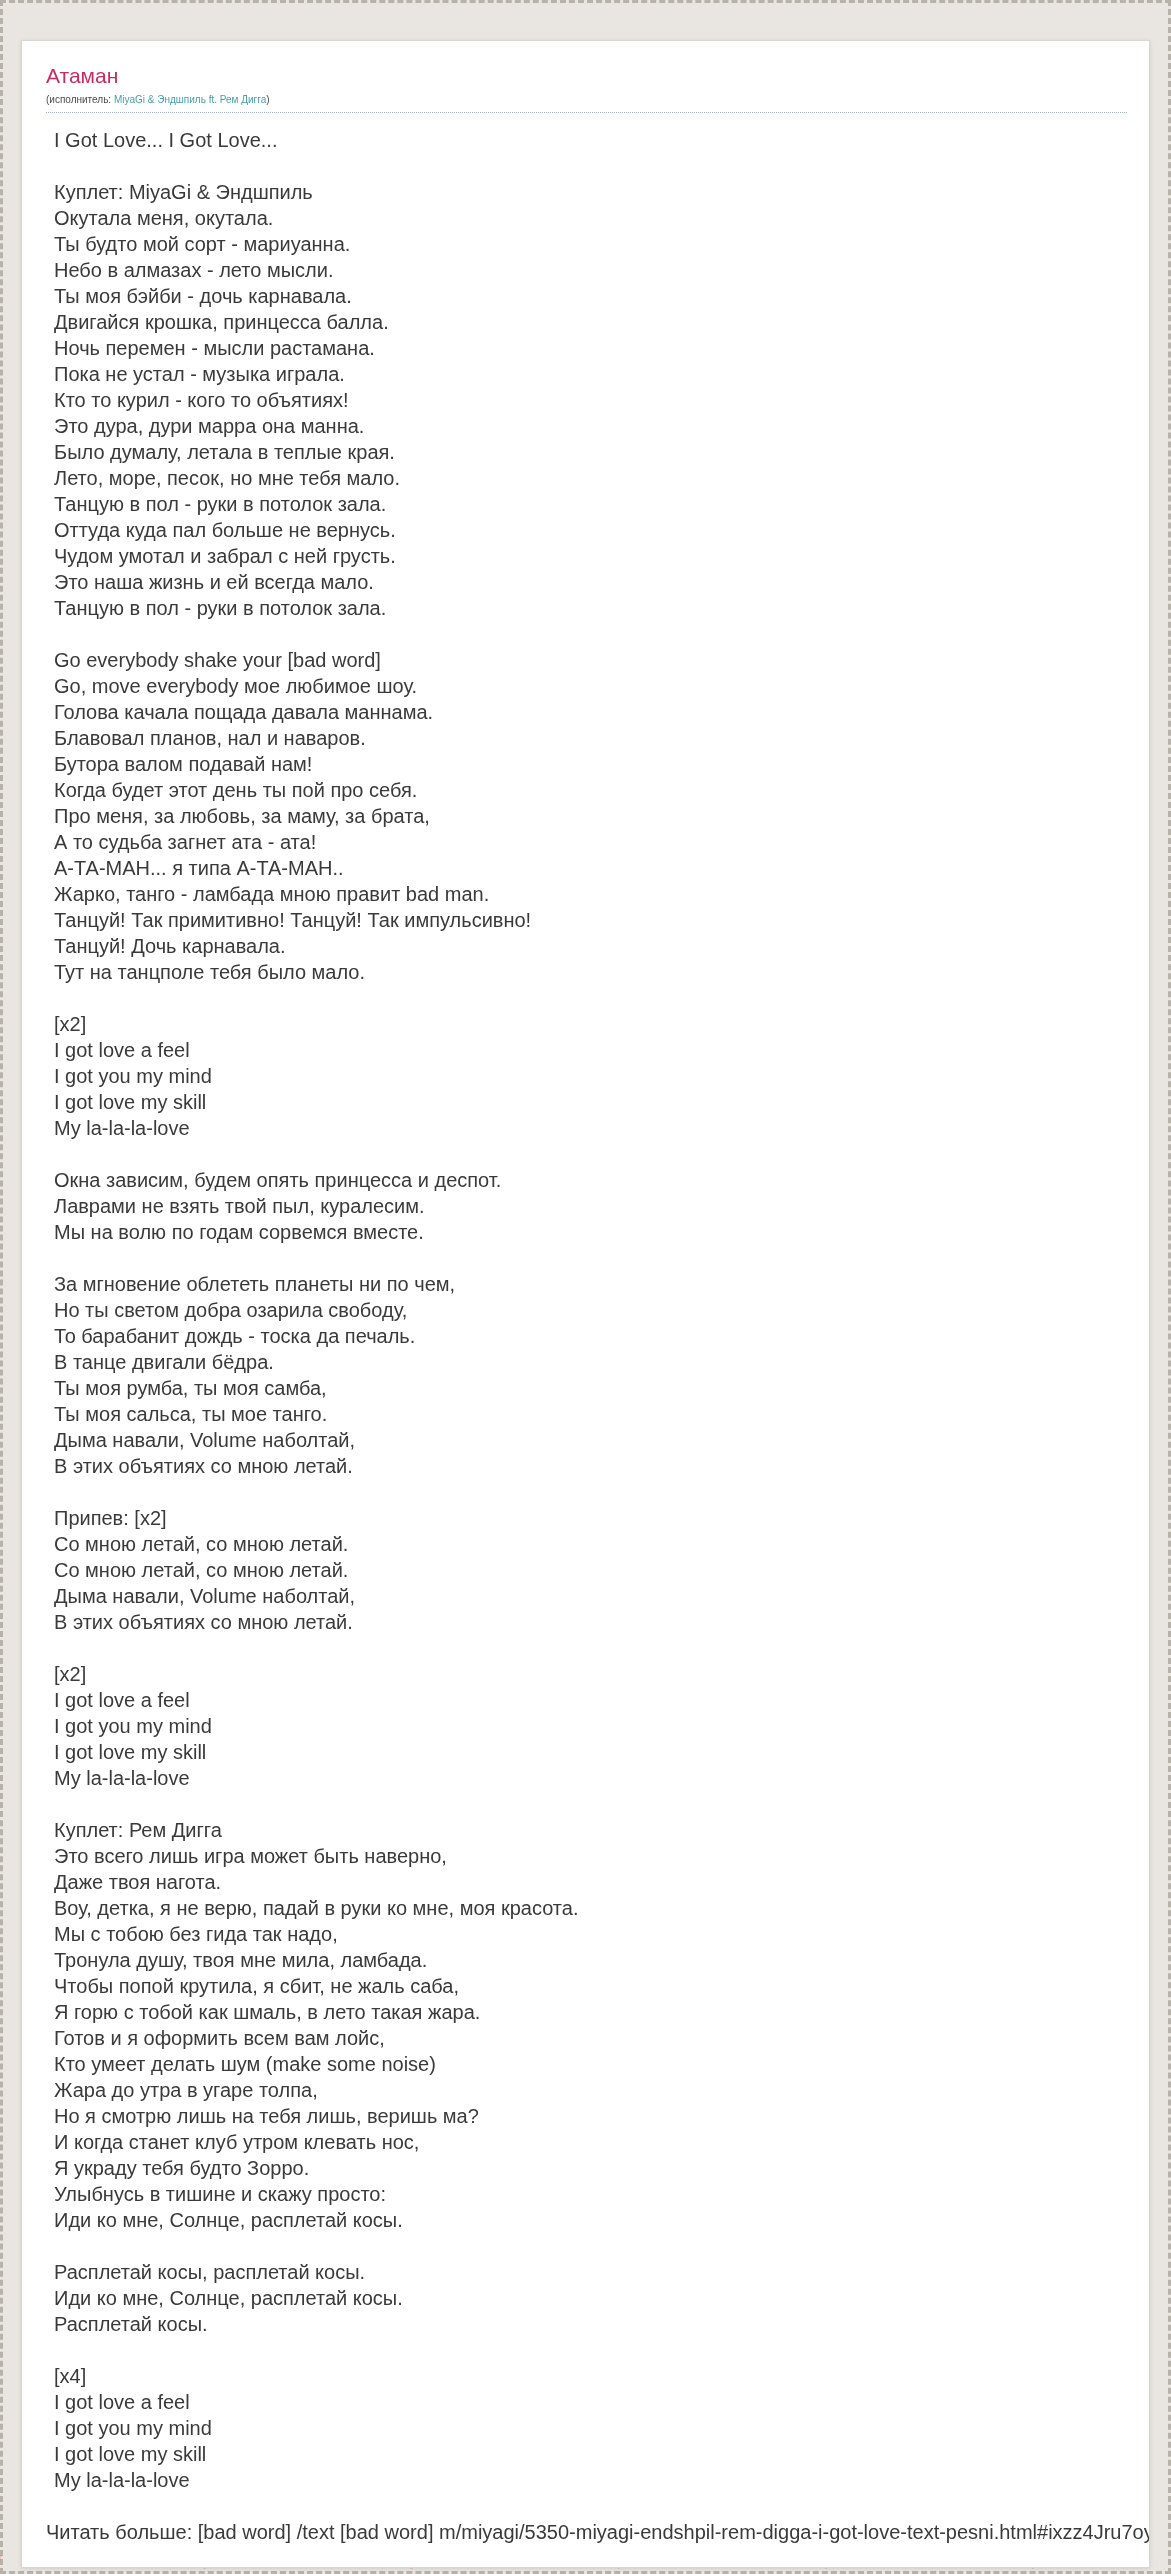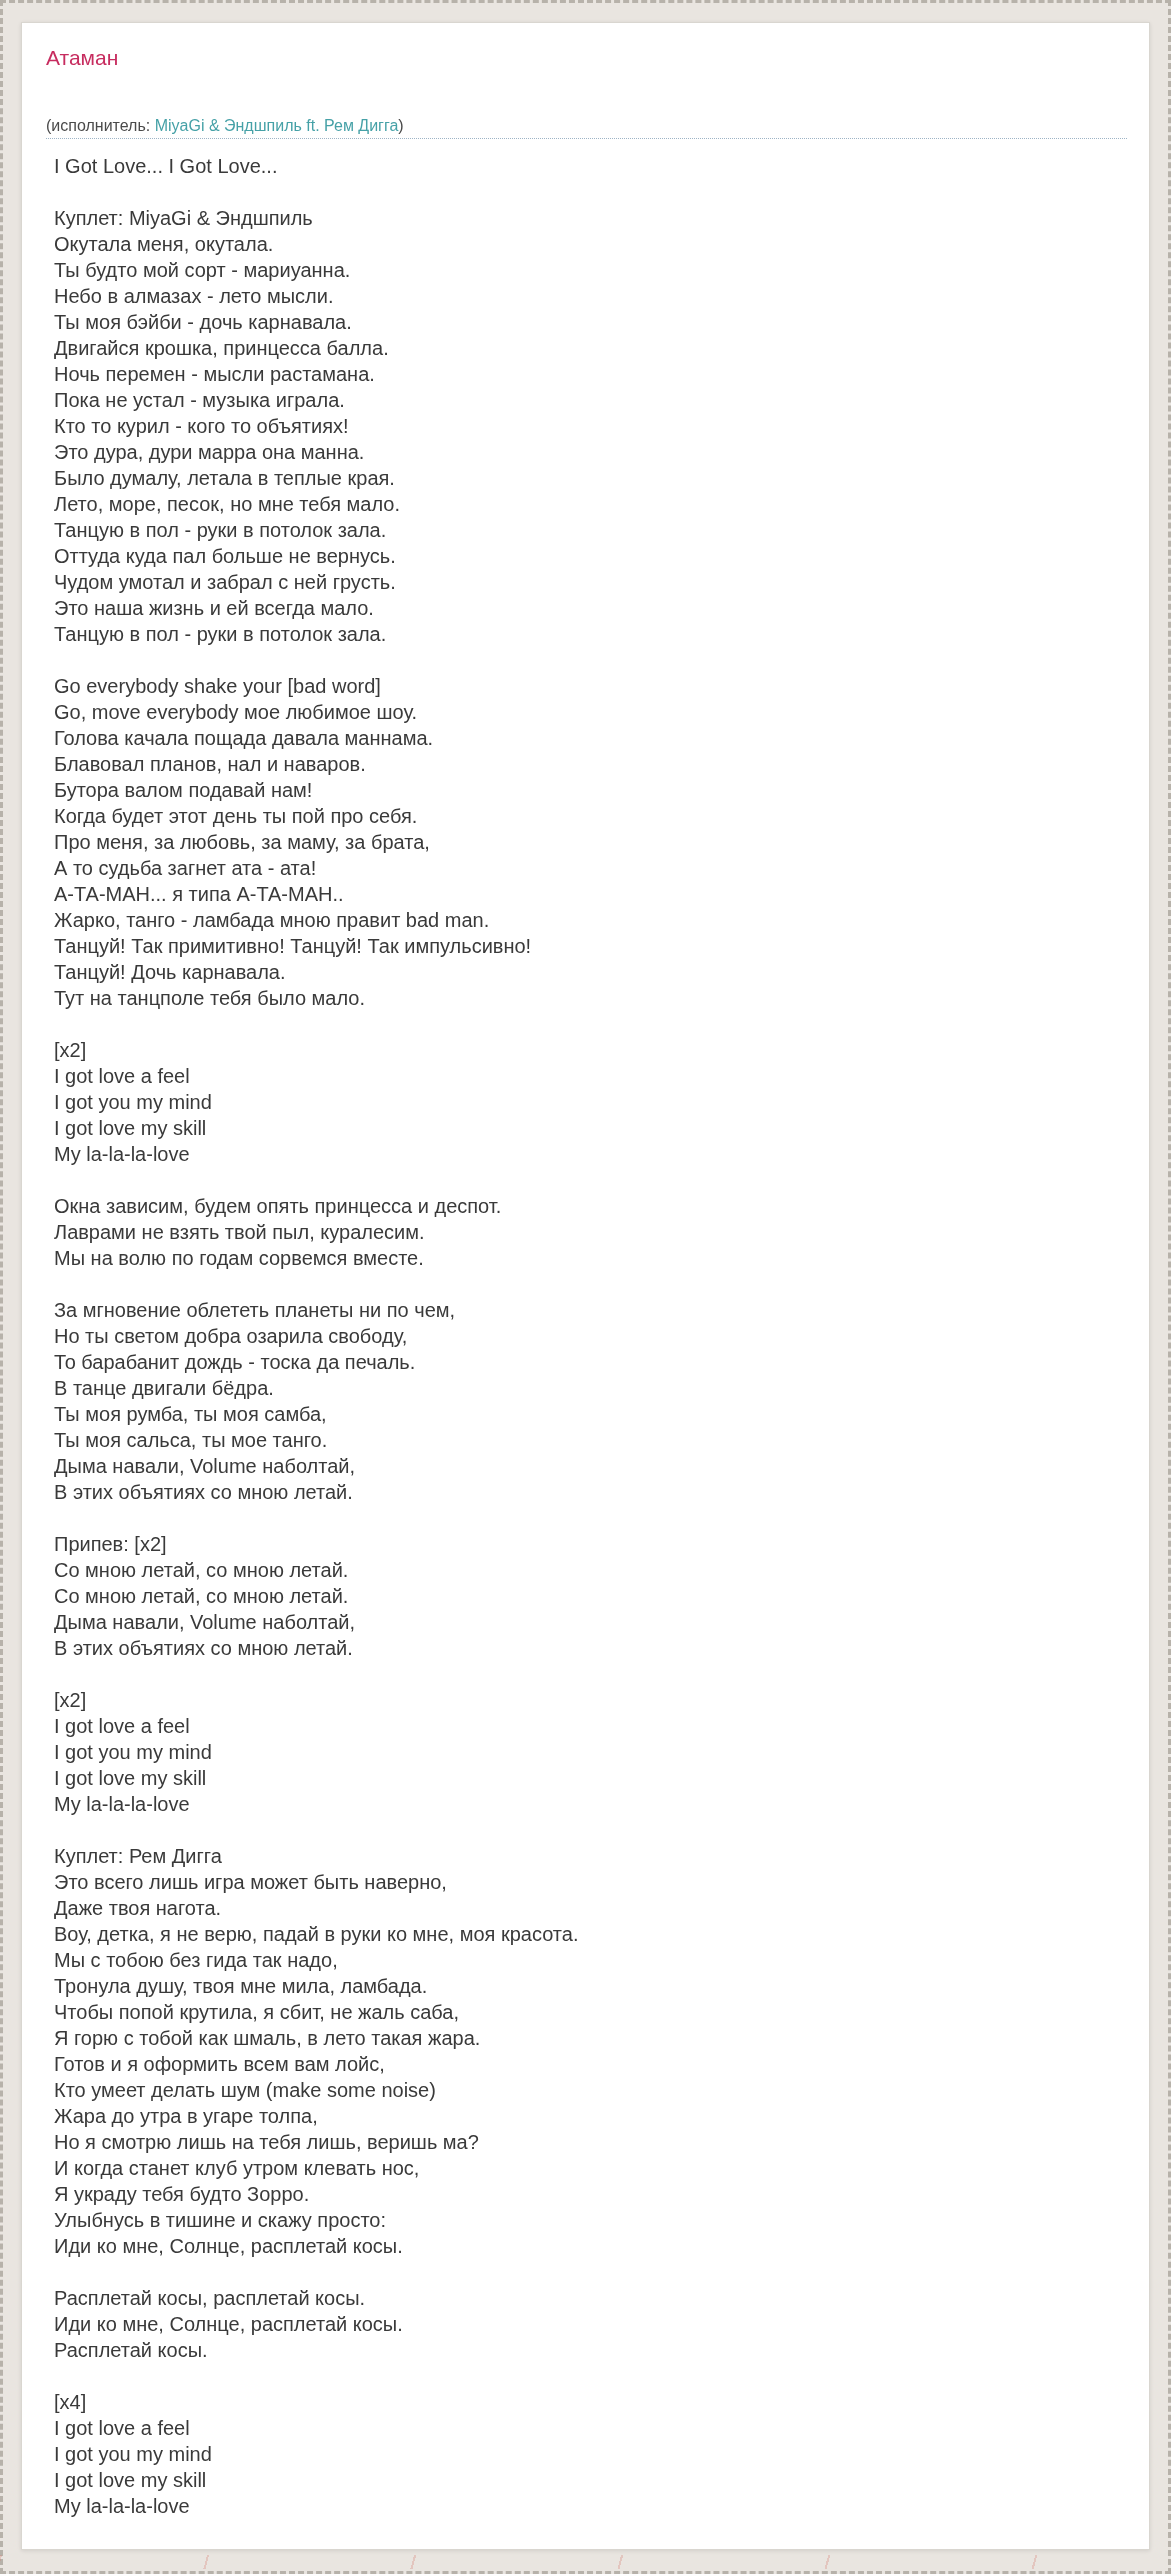--- a/index.html
+++ b/index.html
@@ -34,44 +34,43 @@
       105deg,
       rgba(214, 126, 115, 0.38) 0 2px,
       transparent 2px 200px
     );
     opacity: 0.8;
     pointer-events: none;
   }
   .card {
     position: absolute;
     left: 21px;
-    top: 22px;
+    top: 40px;
     width: 1129px;
     height: 2528px;
     box-sizing: border-box;
     background: #ffffff;
     border: 1px solid #d9d6d0;
     box-shadow: 0 1px 4px rgba(0,0,0,0.10);
     padding: 22px 22px 20px 24px;
     overflow: hidden;
   }
   h1.song-title {
     margin: 0;
     font-size: 21px;
     line-height: 26px;
     font-weight: normal;
     color: var(--title-color, #c72c5f);
   }
   .artist-line {
-    font-size: 16px;
+    font-size: 10px;
     line-height: 21px;
     color: #4a4a4a;
     padding-bottom: 2px;
     border-bottom: 1px dotted #9eb4c6;
-    margin-top: 44px;
   }
   .artist-link {
     color: var(--link-color, #46a1a7);
     text-decoration: none;
     cursor: pointer;
   }
   .lyrics {
     margin-top: 14px;
     font-size: 20px;
     line-height: 26px;

